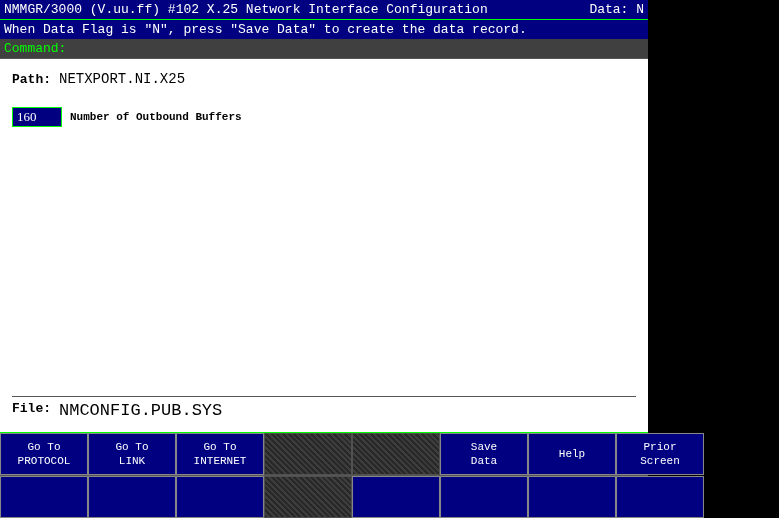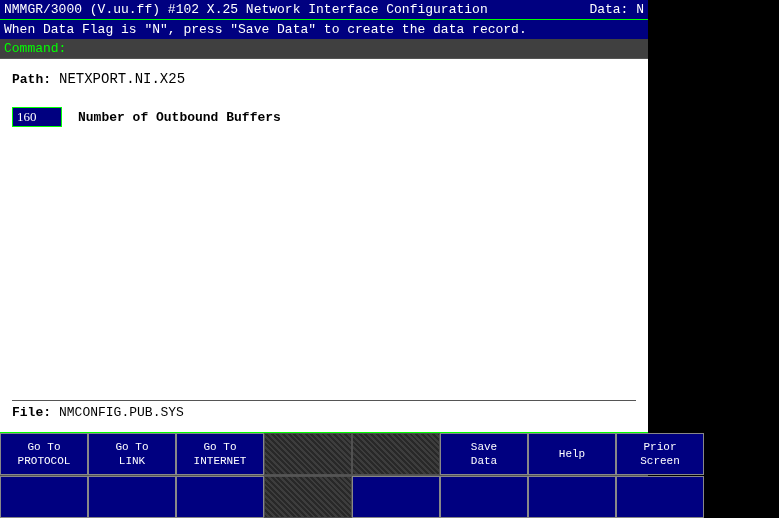--- a/index.html
+++ b/index.html
@@ -80,43 +80,43 @@
       background: #000080;
       color: #ffffff;
       border: 1px solid #00ff00;
       padding: 1px 4px;
       font-family: Liberation Serif, serif;
       font-size: 13px;
       min-width: 50px;
       display: inline-block;
     }
     .field-label {
-      margin-left: 16px;
-      font-size: 13px;
+      margin-left: 8px;
+      font-size: 11px;
       color: #000;
       font-weight: bold;
     }
     .spacer {
       flex: 1;
     }
     .file-row {
       display: flex;
       align-items: flex-start;
       padding: 4px 0;
       border-top: 1px solid #555;
       background: #ffffff;
     }
     .file-label {
       font-weight: bold;
       margin-right: 8px;
       font-size: 13px;
       color: #000;
     }
     .file-value {
-      font-size: 13px;
+      font-size: 17px;
       color: #000;
     }
     .button-bar-1 {
       display: flex;
       background: #000;
       border-top: 1px solid #00ff00;
     }
     .button-bar-2 {
       display: flex;
       background: #000;

